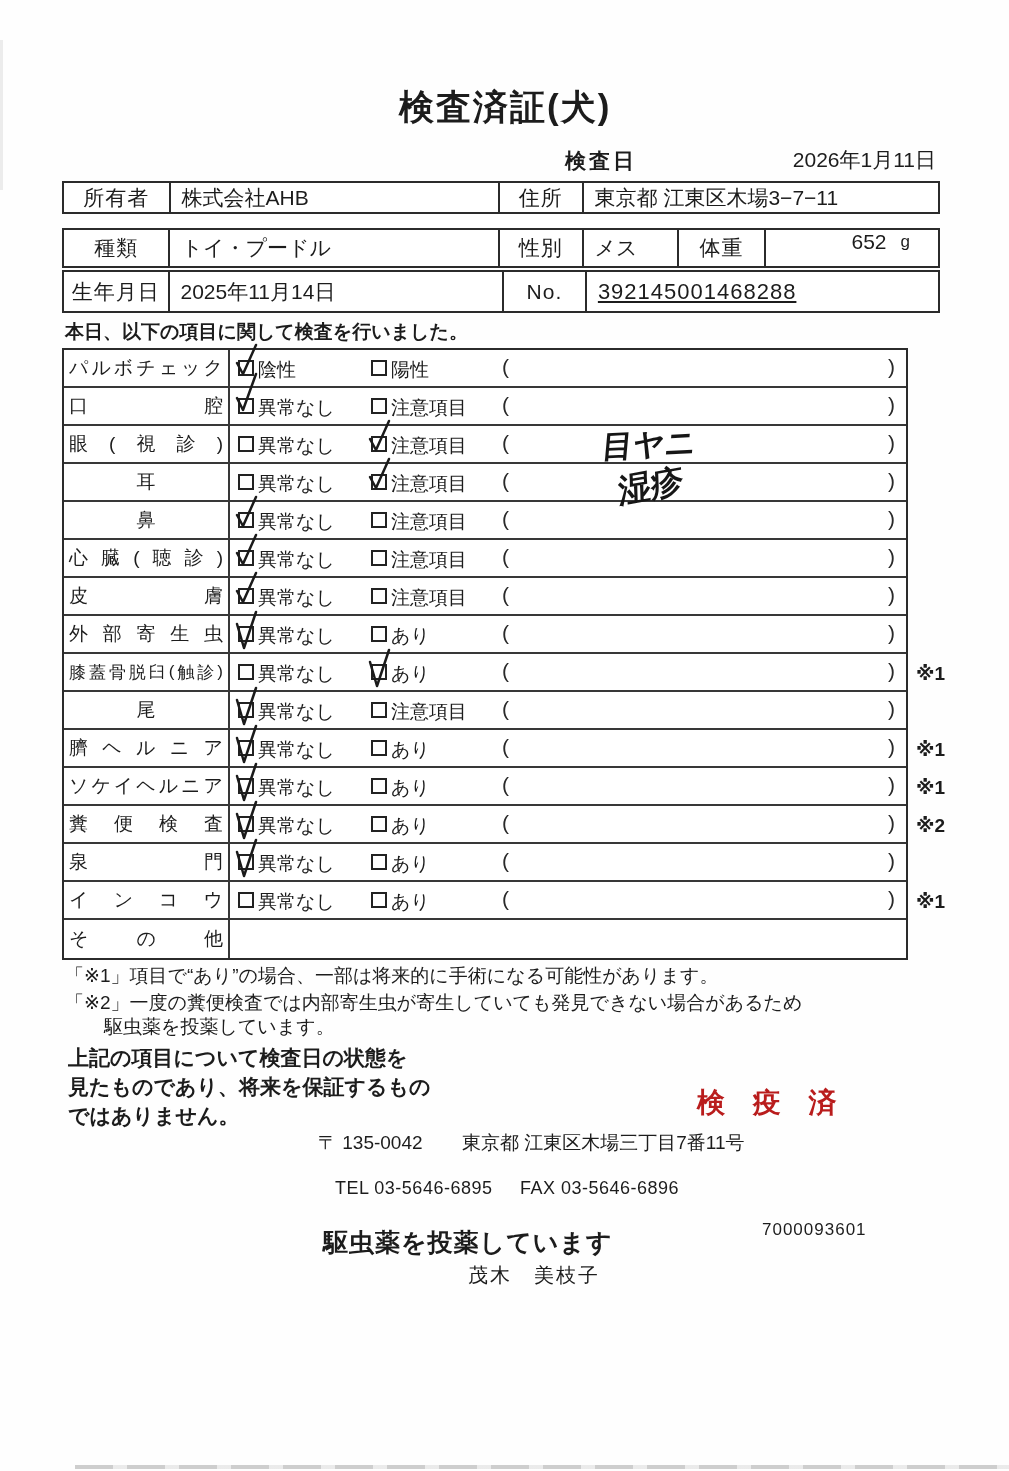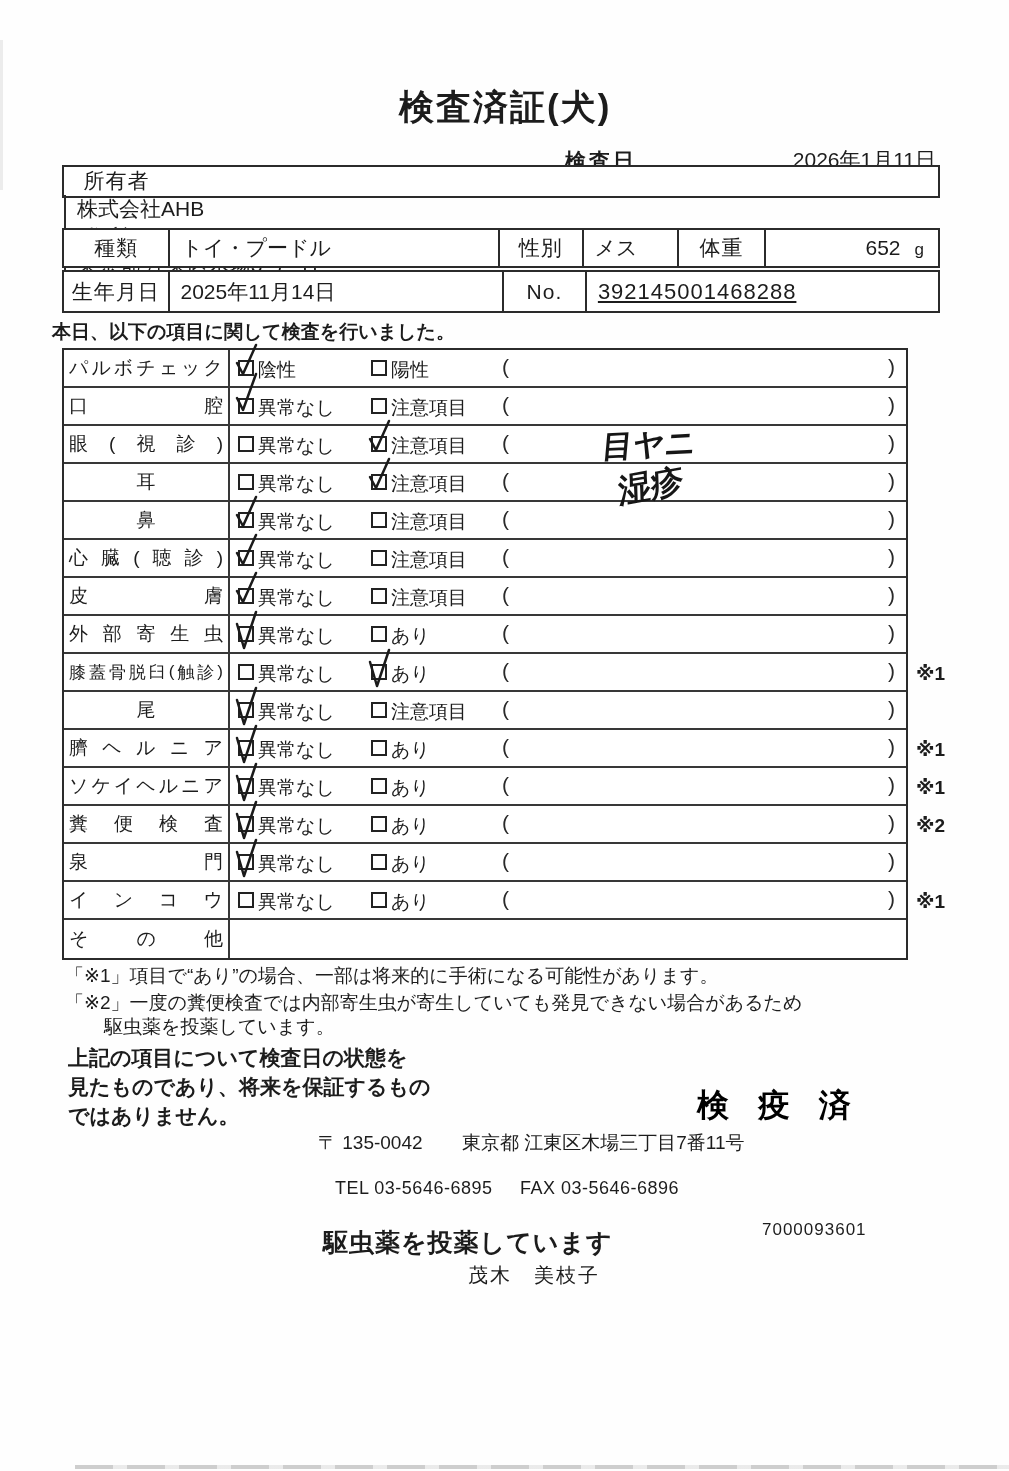--- a/index.html
+++ b/index.html
@@ -15,25 +15,25 @@
   #doc-title { left:399px; top:84px; font-size:35px; font-weight:600; letter-spacing:2px; }
   #insp-date-label { left:565px; top:147px; font-size:21px; font-weight:600; letter-spacing:3px; }
   #insp-date-value { left:788px; top:146px; width:148px; font-size:21px; text-align:right; }
 
   
   .itable { position:absolute; display:flex; border:2px solid #2b2b2b; background:#fff; }
   .icell { border-left:2px solid #2b2b2b; display:flex; align-items:center; font-size:21px; }
   .icell:first-child { border-left:none; }
   .icell.lab { justify-content:center; font-weight:500; letter-spacing:1px; }
   .icell.val { padding-left:11px; font-weight:500; }
-  #weight-cell { justify-content:flex-end; padding-right:14px; align-items:center; }
+  #weight-cell { justify-content:flex-end; padding-right:28px; align-items:flex-start; }
   #weight-cell .unit { font-size:17px; margin-left:14px; transform:translateY(2px); }
   #no-value-cell { font-size:22px; letter-spacing:1px;text-decoration:underline; }
 
-  #intro-line { left:52px; top:319px; font-size:19px; font-weight:600; }
+  #intro-line { left:65px; top:319px; font-size:19px; font-weight:600; }
 
   
   #checklist { left:62px; top:348px; width:846px; border:2px solid #2b2b2b; background:#fff; }
   .cl-row { position:relative; height:38px; border-bottom:2px solid #383838; }
   .cl-row:last-child { border-bottom:none; }
   .cl-label {
     position:absolute; left:0; top:0; bottom:0; width:166px;
     border-right:2px solid #383838; display:flex; align-items:center;
     justify-content:space-between; padding:0 5px; font-size:19px; font-weight:500;
   }
@@ -58,21 +58,21 @@
   .annotation { position:absolute; white-space:nowrap; font-weight:600; color:#161616; }
   .ann-2 { left:372px; top:-2px; font-size:31px; transform:rotate(-3deg) skewX(-8deg); }
   .ann-3 { left:388px; top:0px;  font-size:33px; transform:rotate(-10deg) skewX(-8deg); }
 
   
   #note1 { left:65px; top:963px; font-size:19px; }
   #note2a { left:65px; top:990px; font-size:19px; }
   #note2b { left:104px; top:1014px; font-size:19px; }
   .disc { left:68px; font-size:21px; font-weight:700; }
   #disc1 { top:1044px; } #disc2 { top:1073px; } #disc3 { top:1102px; }
-  #stamp { left:697px; top:1084px; font-size:32px; font-weight:600; letter-spacing:10px; color:#000000; }
+  #stamp { left:697px; top:1084px; font-size:28px; font-weight:600; letter-spacing:10px; color:#b91c1c; }
   #postal { left:318px; top:1130px; font-size:19px; font-weight:500; }
   #addr2 { left:462px; top:1130px; font-size:19px; font-weight:500; }
   #telfax { left:335px; top:1178px; font-size:18px; letter-spacing:0.5px; }
   #telfax .fax { margin-left:22px; }
   #clinic-name { left:323px; top:1226px; font-size:25px; font-weight:600; letter-spacing:1px; }
   #vet-name { left:468px; top:1262px; font-size:20px; font-weight:500; letter-spacing:2px; }
   #serial { left:762px; top:1220px; font-size:17px; letter-spacing:1px; }
 
   
   #scan-edge-left { left:0; top:40px; width:3px; height:150px; background:#ececec; }
@@ -85,21 +85,21 @@
 </head>
 <body>
 
 <div id="page">
 
   <div class="abs" id="doc-title">検査済証(犬)</div>
 
   <div class="abs" id="insp-date-label">検査日</div>
   <div class="abs" id="insp-date-value">2026年1月11日</div>
 
-  <div class="itable" id="owner-table" style="left:62px; top:165px; width:878px; height:33px;flex-direction:column;">
+  <div class="itable" id="owner-table" style="left:62px; top:181px; width:878px; height:33px;">
     <div class="icell lab" style="width:105px;">所有者</div>
     <div class="icell val" style="width:331px;">株式会社AHB</div>
     <div class="icell lab" style="width:84px;">住所</div>
     <div class="icell val" style="width:358px;">東京都 江東区木場3−7−11</div>
   </div>
 
   <div class="itable" id="breed-table" style="left:62px; top:228px; width:878px; height:40px;">
     <div class="icell lab" style="width:105px;">種類</div>
     <div class="icell val" style="width:331px;">トイ・プードル</div>
     <div class="icell lab" style="width:84px;">性別</div>

